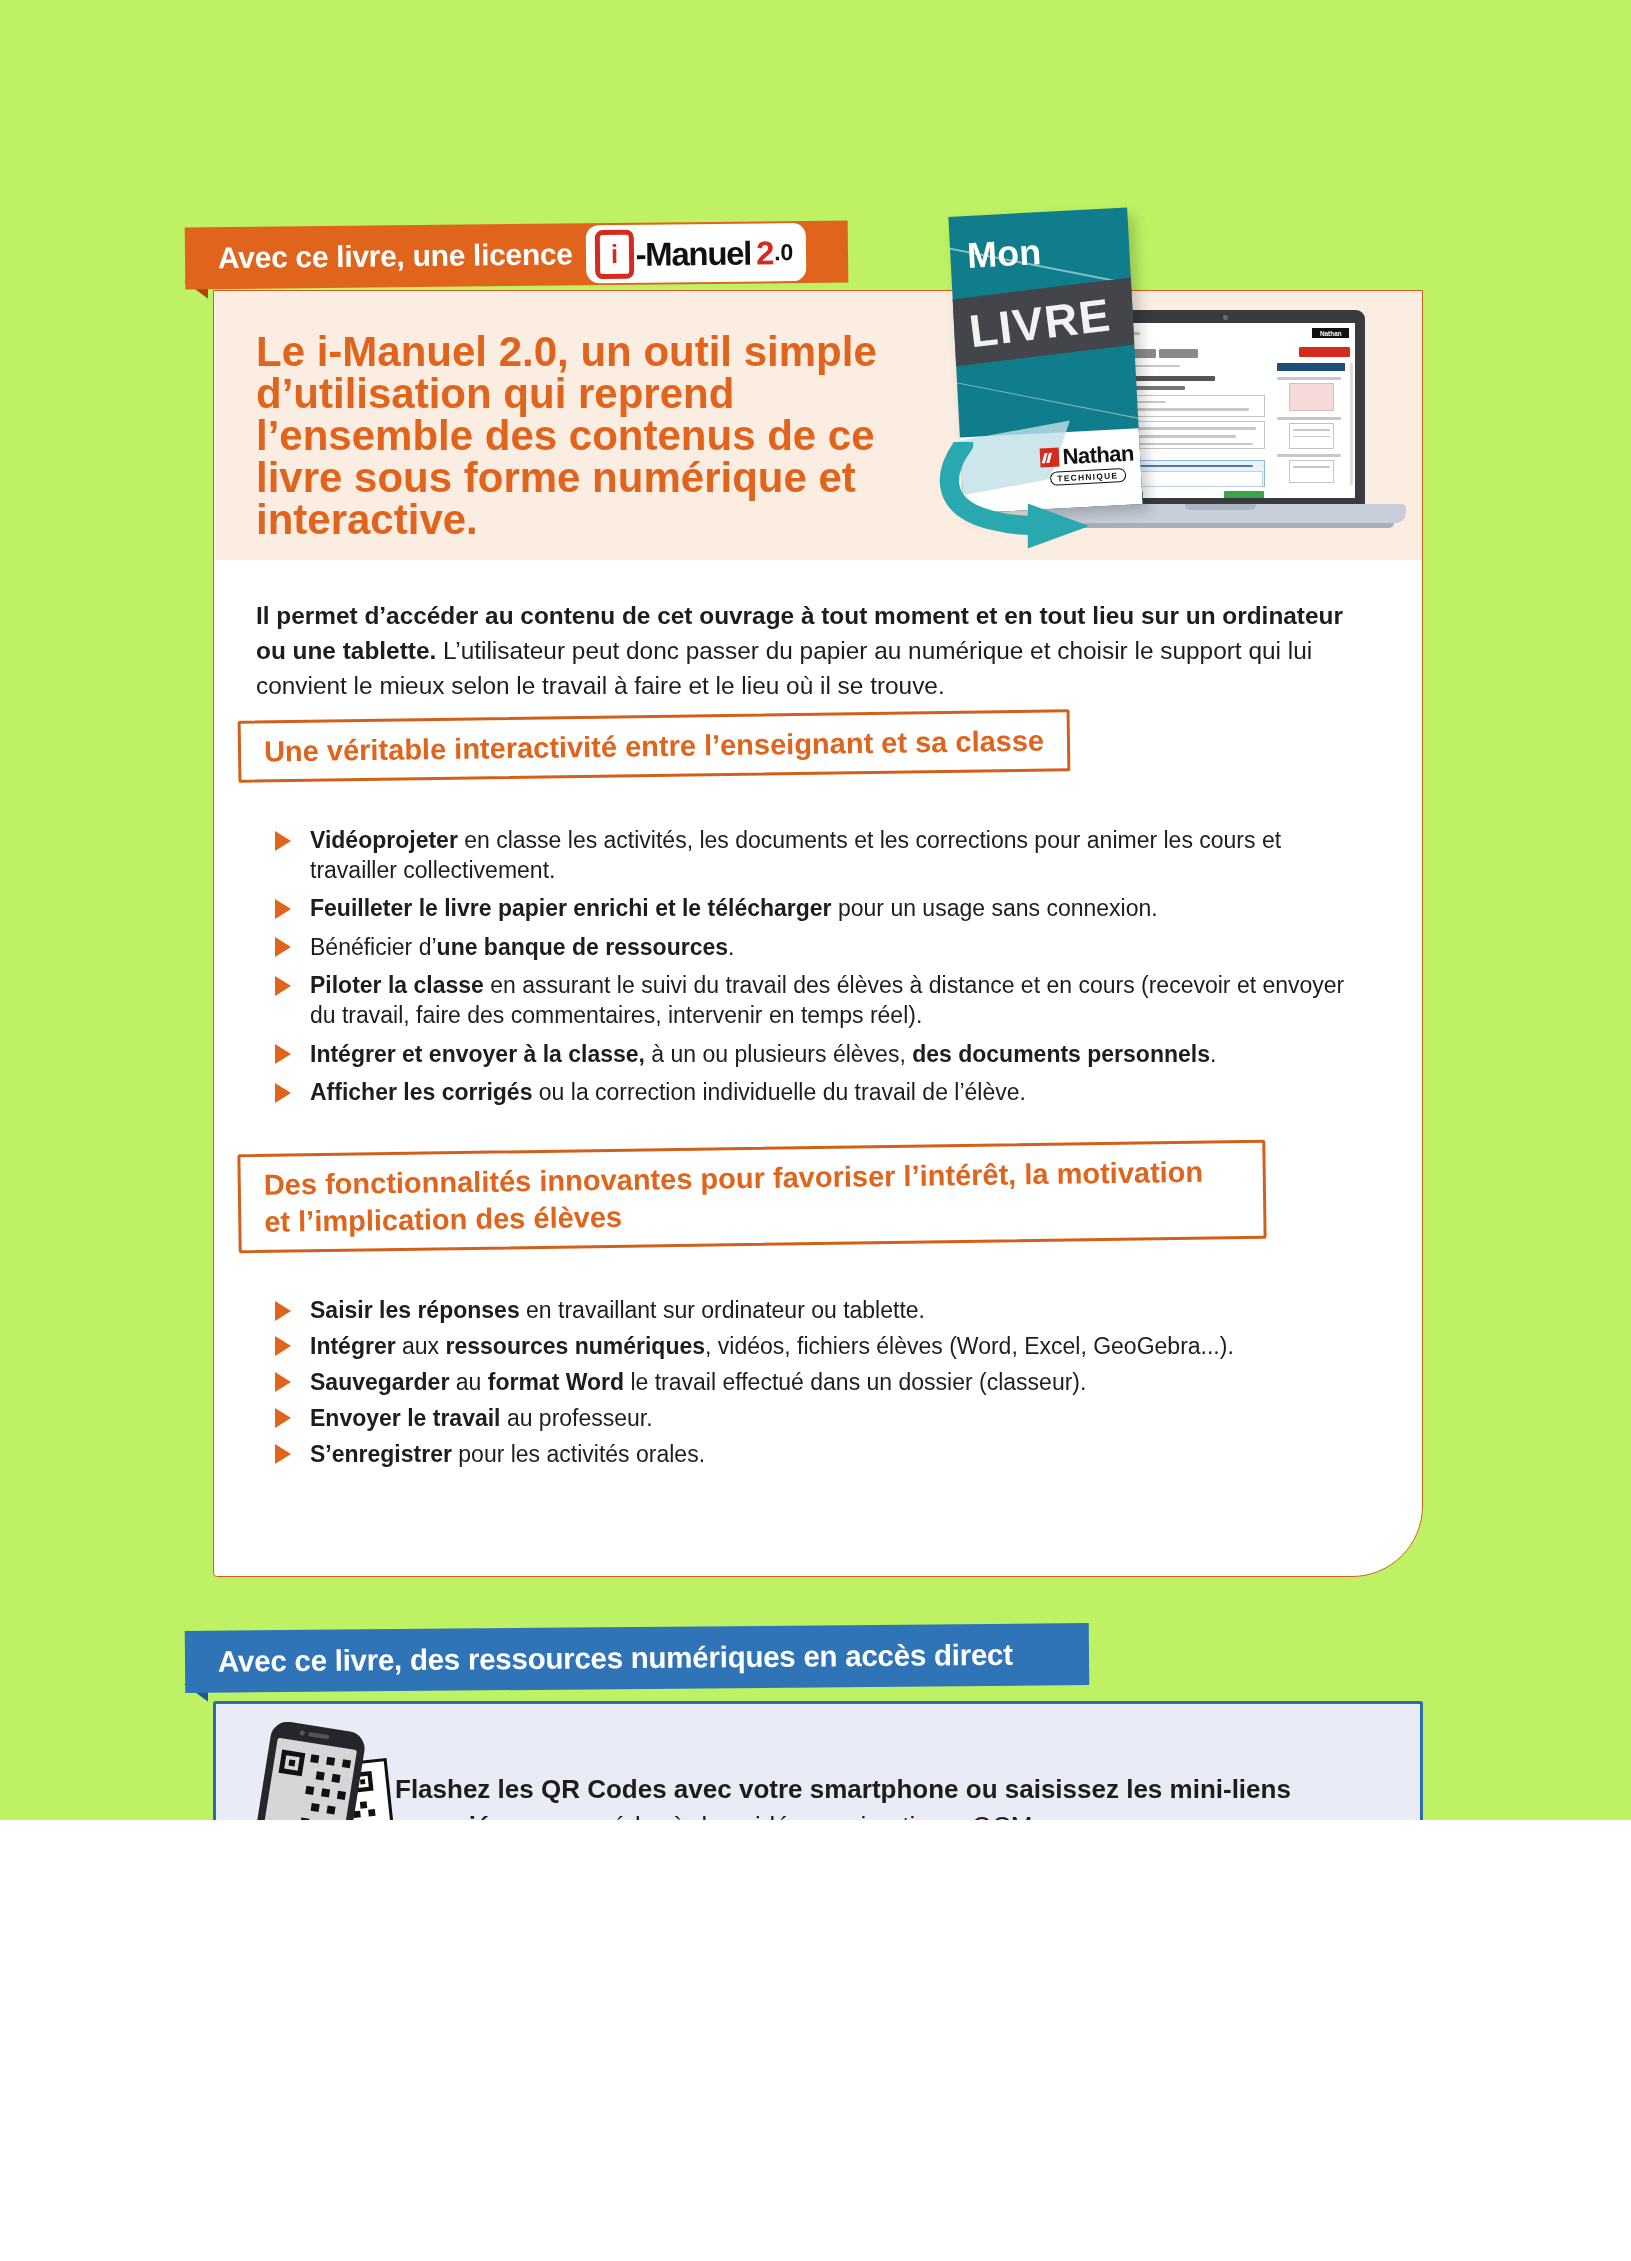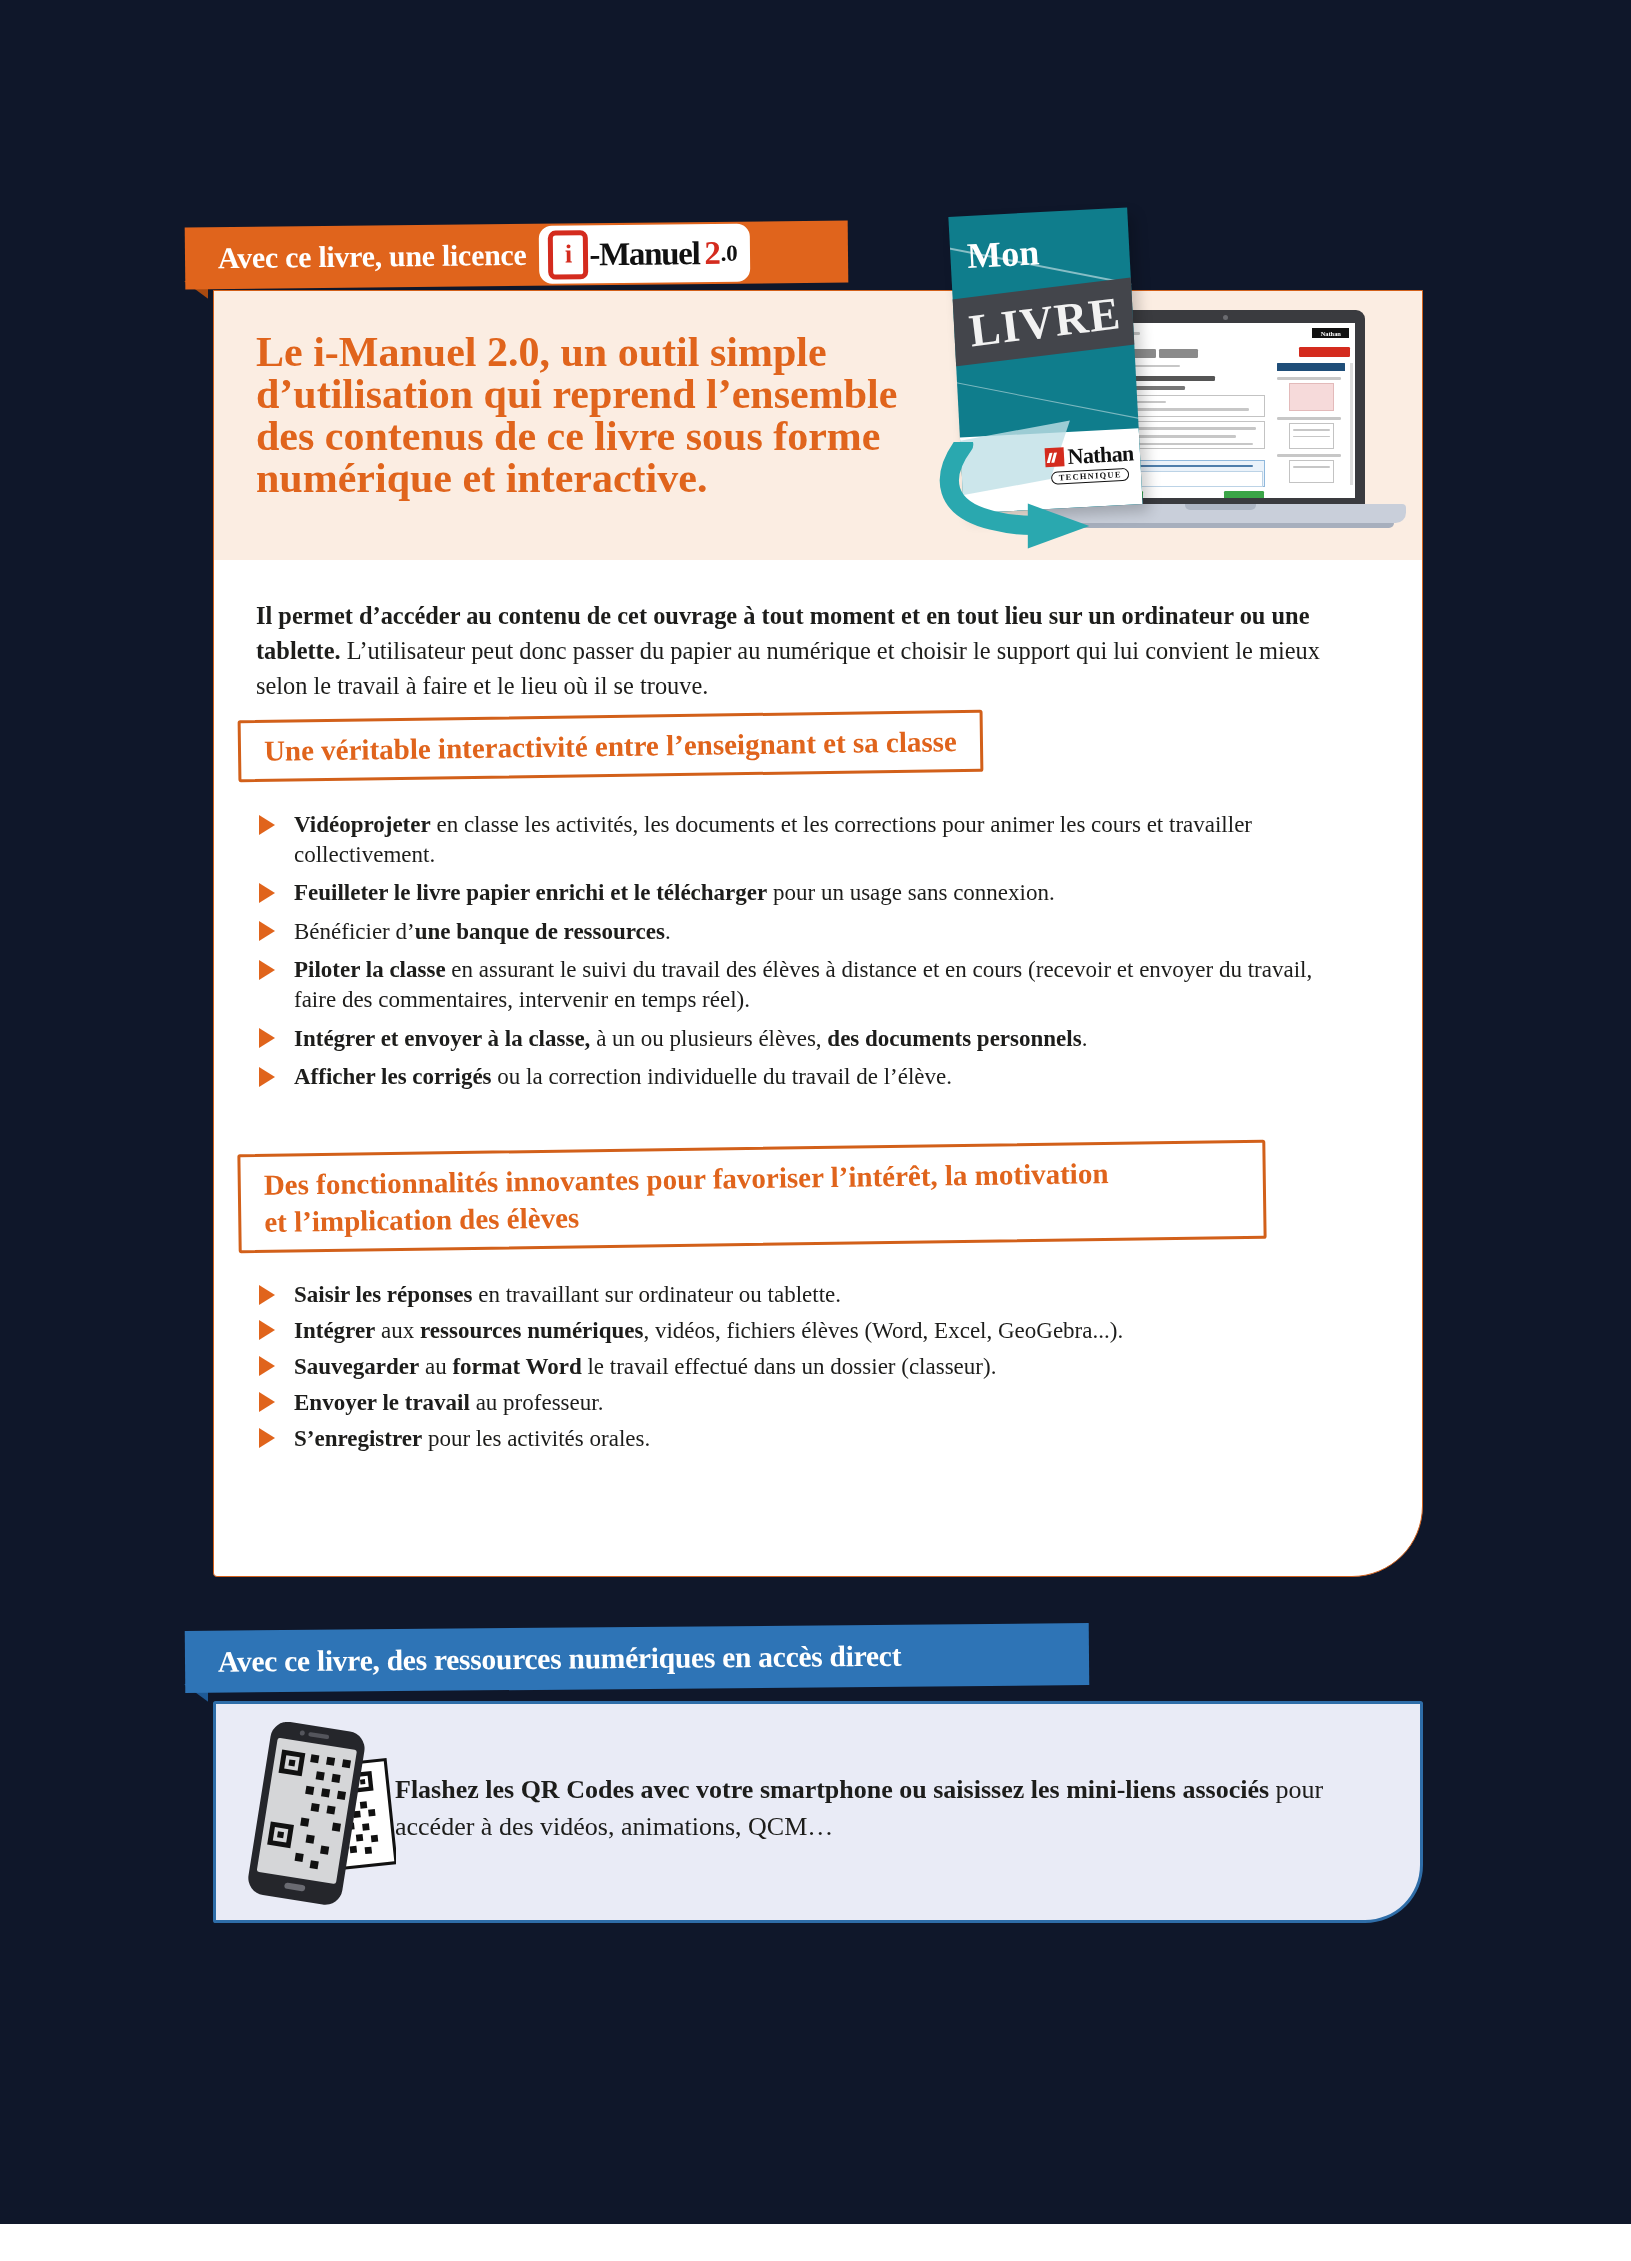--- a/index.html
+++ b/index.html
@@ -1,17 +1,17 @@
 <!DOCTYPE html>
 <html style="font-size:10.3px"><head>
 <meta charset="utf-8">
 <style>
   html,body{margin:0;padding:0;background:#fff;}
-  #page{position:relative;width:1632px;height:2224px;background:#0f172a;overflow:hidden;
-        font-family:Liberation Serif, serif;color:#1D1D1B;}
+  #page{position:relative;width:1632px;height:1820px;background:#bef264;overflow:hidden;
+        font-family:Liberation Sans, sans-serif;color:#1D1D1B;}
   .b{font-weight:bold;}
 
   
   .banner1{position:absolute;left:185px;top:224px;width:663px;height:62px;background:#E0641C;
            transform:rotate(-0.6deg);z-index:6;display:flex;align-items:center;padding-left:33px;
            box-sizing:border-box;color:#fff;font-weight:bold;font-size:30px;letter-spacing:-0.3px;}
   .fold1{position:absolute;left:184px;top:281px;width:24.4px;height:18px;background:#A84A10;
          clip-path:polygon(0 0,100% 0,100% 100%);z-index:5;}
   .imanuel-chip{display:inline-flex;align-items:center;background:#fff;border-radius:13px;
                 margin-left:13px;padding:4.5px 13px 4.5px 9px;line-height:1;}
@@ -28,21 +28,21 @@
   .intro{position:absolute;left:42px;top:40px;width:642px;color:#E0641C;font-weight:bold;
          font-size:42px;line-height:42px;}
   .lead{position:absolute;left:42px;top:307px;width:1118px;font-size:24.4px;line-height:35px;}
 
   .secbox{position:absolute;left:24.4px;background:#fff;border:3.2px solid #D2601A;border-radius:2.6px;
           color:#E0641C;font-weight:bold;font-size:29px;line-height:37px;padding:9.6px 23px;
           transform:rotate(-0.8deg);}
   .sec1{top:424px;}
   .sec2{top:856px;width:976px;}
 
-  .features{position:absolute;left:44px;width:1092px;list-style:none;margin:0;padding:0;
+  .features{position:absolute;left:44px;width:1092px;list-style:none;margin:16px;padding:0;
             font-size:23px;line-height:29.6px;}
   .list1{top:519px;}
   .list2{top:989px;}
   .features li{position:relative;padding-left:36px;}
   .list1 li{margin-bottom:9px;}
   .list2 li{margin-bottom:6.4px;}
   .features li::before{content:"";position:absolute;left:1.3px;top:4.5px;width:0;height:0;
             border-left:16.7px solid #E0641C;border-top:10.3px solid transparent;border-bottom:10.3px solid transparent;}
 
   .footerline{position:absolute;right:59px;top:1232px;font-size:27px;font-weight:bold;color:#E0641C;}

